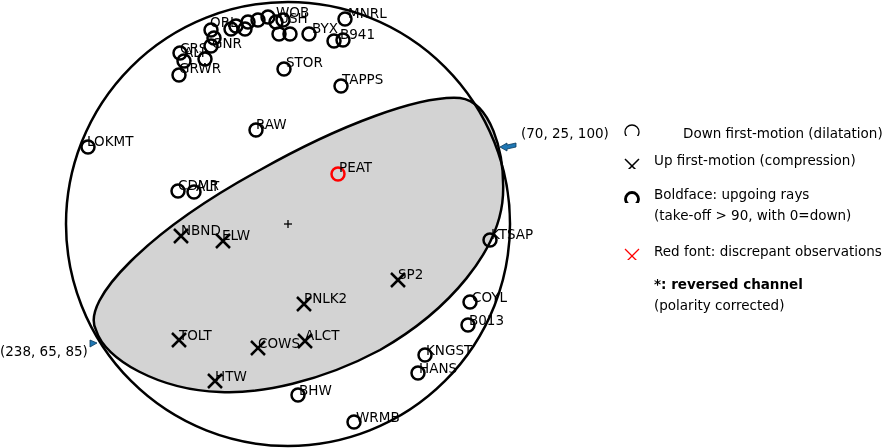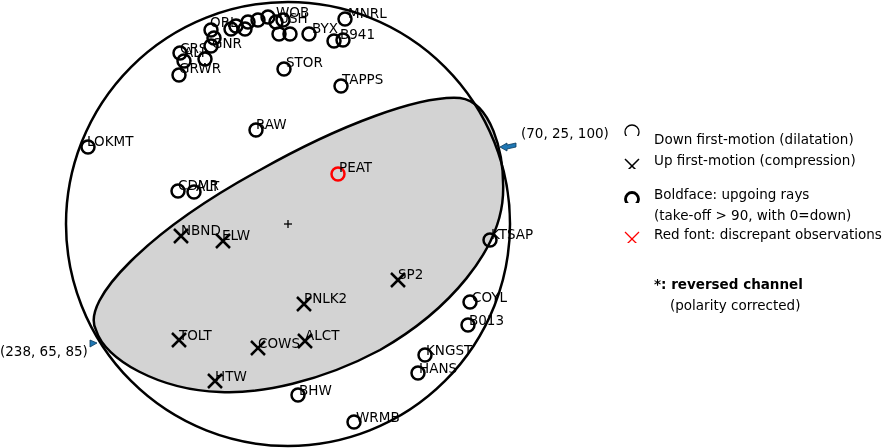--- a/index.html
+++ b/index.html
@@ -197,44 +197,44 @@
         <text x="215" y="381" class="lbl">HTW</text>
       </g>
     </g>
 </svg>
 
 <div class="legend">
   <div class="leg-row" style="top:0px;">
     <svg class="leg-sym" width="24" height="24">
         <circle cx="12" cy="16" r="7" fill="none" stroke="#000" stroke-width="1.3"></circle>
       </svg>
-    <span class="leg-text" style="top:13px;">Down first-motion (dilatation)</span>
+    <span class="leg-text" style="top:7px;margin-left:29px;">Down first-motion (dilatation)</span>
   </div>
   <div class="leg-row" style="top:33px;text-align:right;">
     <svg class="leg-sym" width="24" height="24">
         <g stroke="#000" stroke-width="1.5">
           <line x1="5" y1="10" x2="19" y2="24"></line>
           <line x1="19" y1="10" x2="5" y2="24"></line>
         </g>
       </svg>
     <span class="leg-text" style="top:1px;">Up first-motion (compression)</span>
   </div>
   <div class="leg-row" style="top:67px;">
     <svg class="leg-sym" width="24" height="24">
         <circle cx="12" cy="16" r="6.5" fill="none" stroke="#000" stroke-width="2.8"></circle>
       </svg>
     <span class="leg-text" style="top:1px;">Boldface: upgoing rays</span>
     <span class="leg-text" style="top:22px;">(take-off &gt; 90, with 0=down)</span>
   </div>
-  <div class="leg-row" style="top:107px;">
+  <div class="leg-row" style="top:124px;">
     <svg class="leg-sym" width="24" height="24">
         <g stroke="#ff0000" stroke-width="1.3">
           <line x1="5" y1="9" x2="19" y2="23"></line>
           <line x1="19" y1="9" x2="5" y2="23"></line>
         </g>
       </svg>
     <span class="leg-text" style="top:1px;">Red font: discrepant observations</span>
   </div>
   <div class="leg-row" style="top:157px;">
     <span class="leg-text" style="top:1px;font-weight:bold;">*: reversed channel</span>
-    <span class="leg-text" style="top:22px;margin-left:16px;">(polarity corrected)</span>
+    <span class="leg-text" style="top:22px;">(polarity corrected)</span>
   </div>
 </div>
 
 </body></html>

